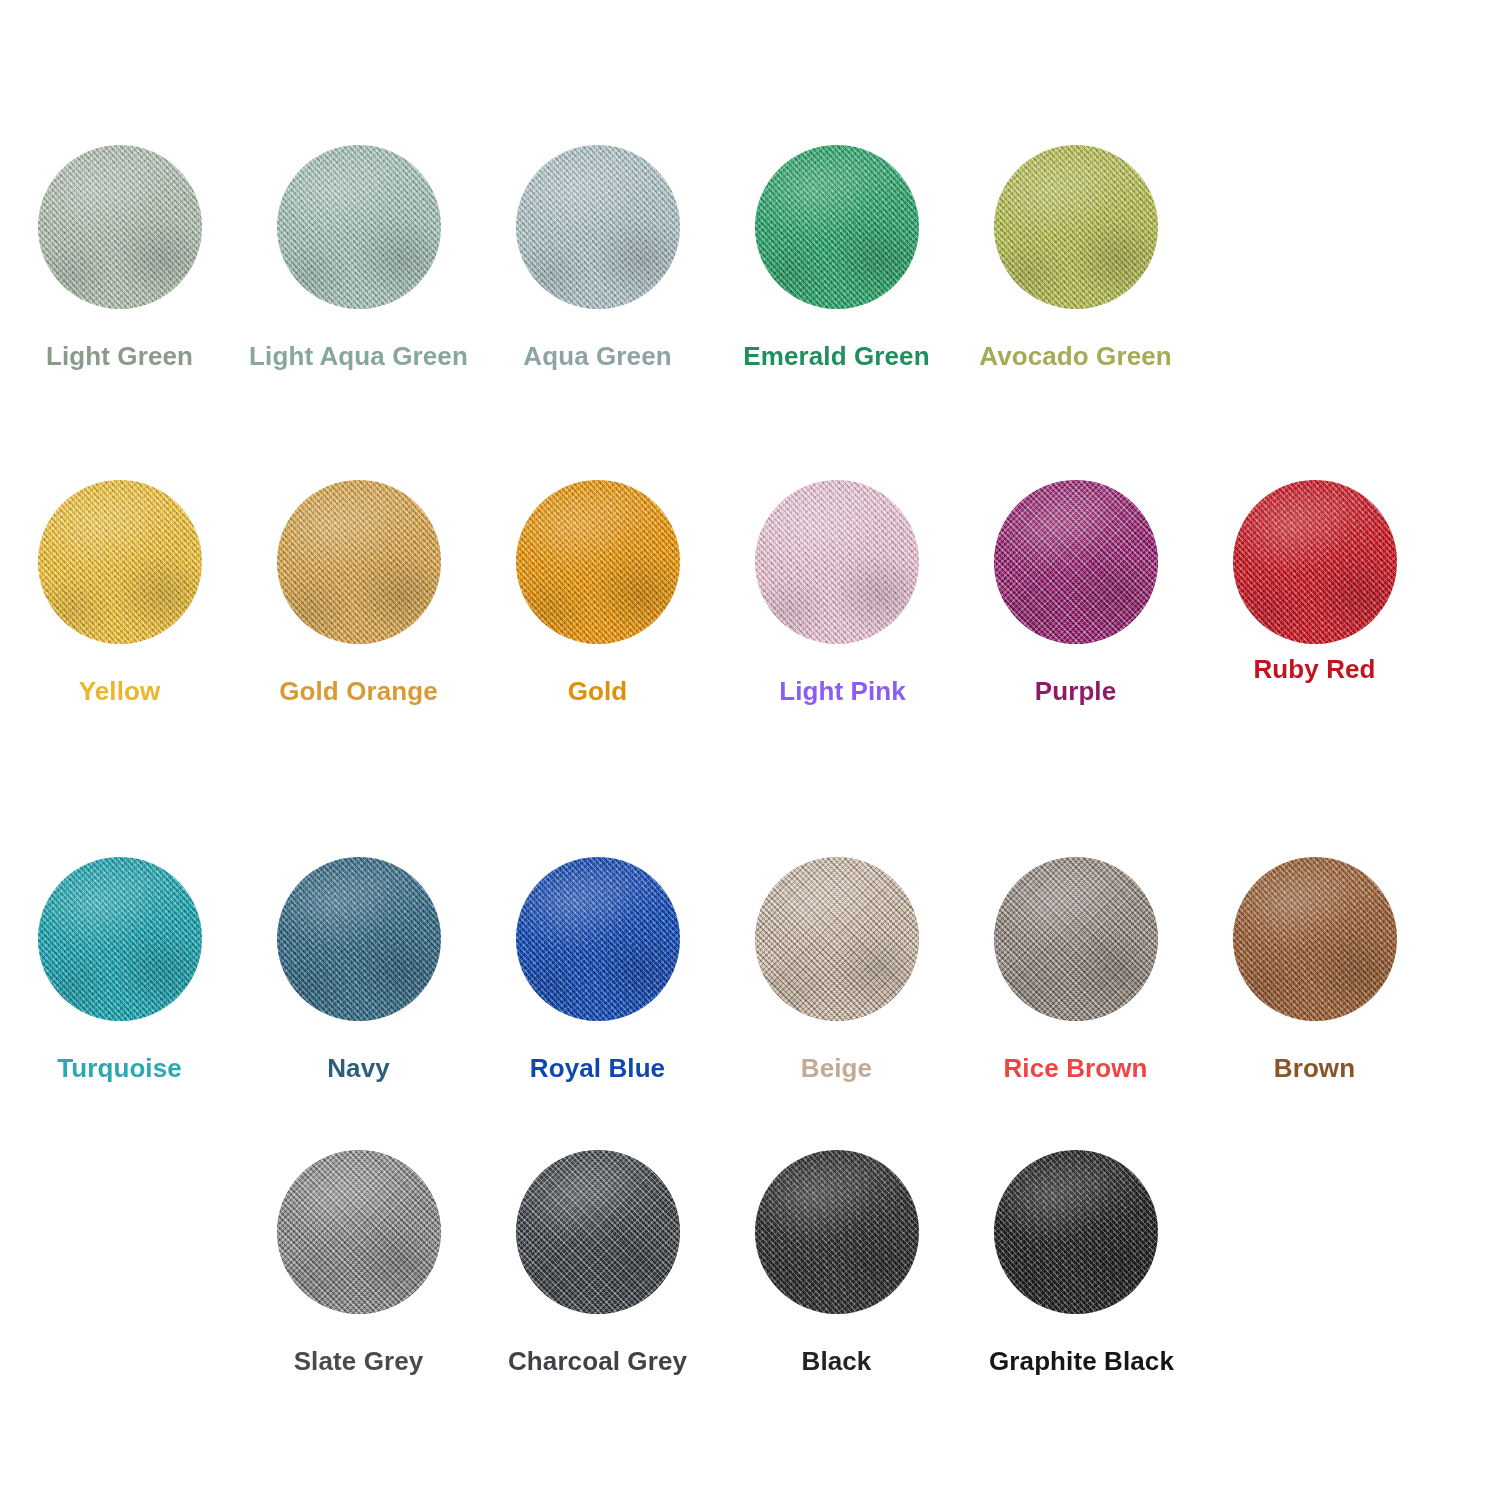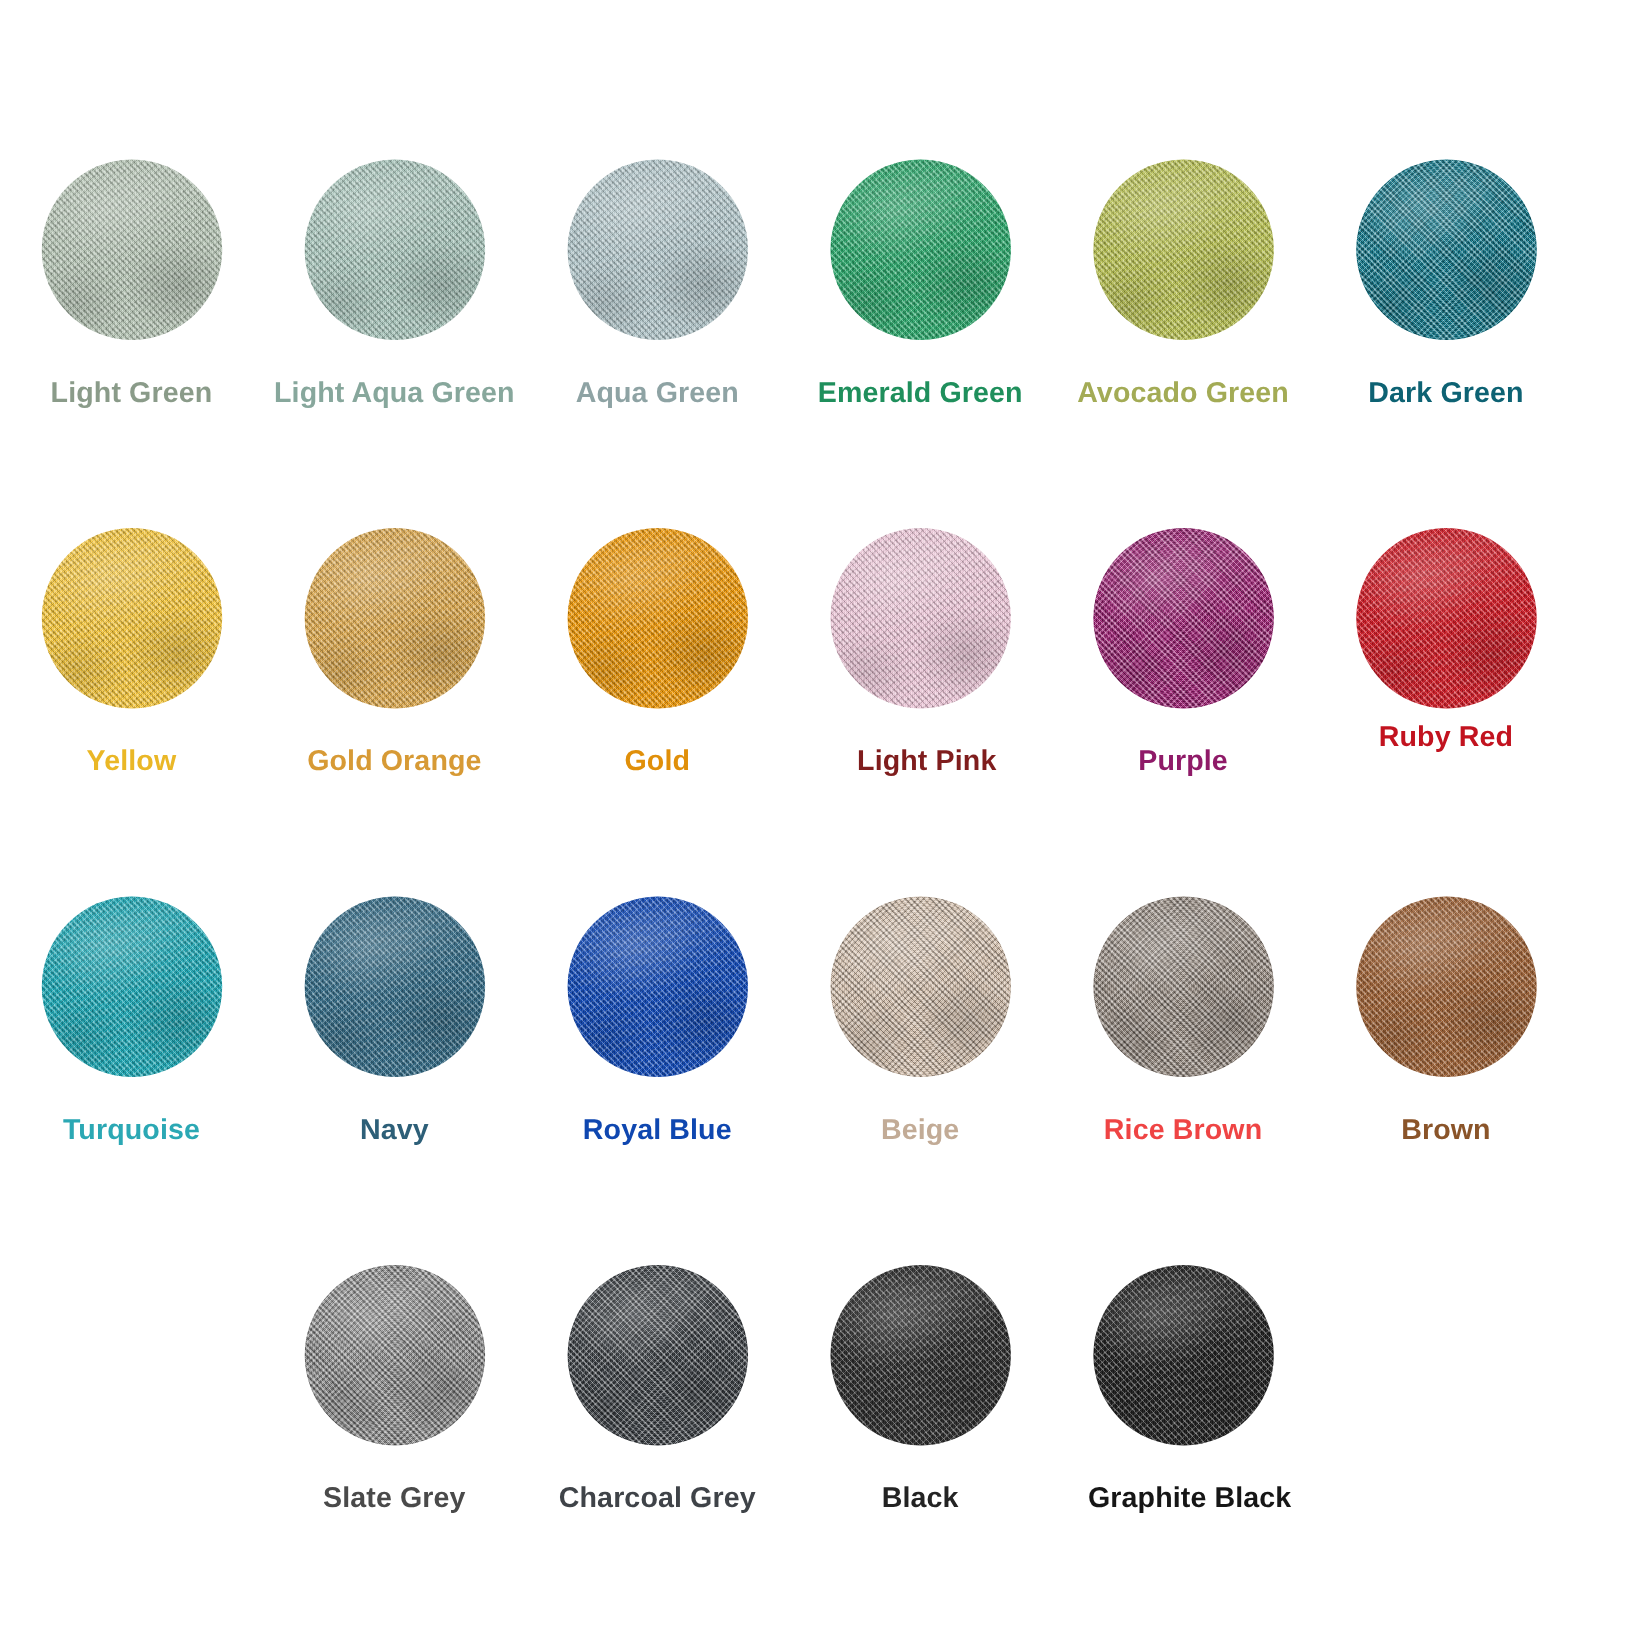--- a/index.html
+++ b/index.html
@@ -141,52 +141,48 @@
         <div class="swatch-label" style="color: rgb(142, 163, 164);">Aqua Green</div>
       </div>
       <div class="swatch-cell">
         <div class="swatch-disc" title="Emerald Green" style="background-color: rgb(44, 168, 108);"></div>
         <div class="swatch-label" style="color: rgb(31, 143, 92);">Emerald Green</div>
       </div>
       <div class="swatch-cell">
         <div class="swatch-disc" title="Avocado Green" style="background-color: rgb(185, 194, 84);"></div>
         <div class="swatch-label" style="color: rgb(163, 171, 85); text-align: right;">Avocado Green</div>
       </div>
-      <div class="swatch-cell">
-        <div class="swatch-disc texture-nub" title="Dark Green" style="background-color: rgb(16, 122, 141);"></div>
-        <div class="swatch-label" style="color: rgb(13, 98, 115);">Dark Green</div>
-      </div>
     </div>
     <div class="swatch-row" style="top: 480px;">
       <div class="swatch-cell">
         <div class="swatch-disc" title="Yellow" style="background-color: rgb(245, 198, 60);"></div>
         <div class="swatch-label" style="color: rgb(234, 183, 38);">Yellow</div>
       </div>
       <div class="swatch-cell">
         <div class="swatch-disc" title="Gold Orange" style="background-color: rgb(221, 169, 79);"></div>
         <div class="swatch-label" style="color: rgb(215, 154, 53);">Gold Orange</div>
       </div>
       <div class="swatch-cell">
         <div class="swatch-disc" title="Gold" style="background-color: rgb(240, 154, 10);"></div>
         <div class="swatch-label" style="color: rgb(224, 143, 9);">Gold</div>
       </div>
       <div class="swatch-cell">
         <div class="swatch-disc" title="Light Pink" style="background-color: rgb(240, 202, 219);"></div>
-        <div class="swatch-label" style="color: #7f1d1d; margin-left: 12px;">Light Pink</div>
+        <div class="swatch-label" style="color: #8b5cf6; margin-left: 12px;">Light Pink</div>
       </div>
       <div class="swatch-cell">
         <div class="swatch-disc texture-nub" title="Purple" style="background-color: rgb(160, 31, 117);"></div>
         <div class="swatch-label" style="color: rgb(143, 26, 104);">Purple</div>
       </div>
       <div class="swatch-cell">
         <div class="swatch-disc" title="Ruby Red" style="background-color: rgb(208, 24, 35);"></div>
         <div class="swatch-label" style="color: rgb(194, 19, 31); margin-top: 12px;">Ruby Red</div>
       </div>
     </div>
-    <div class="swatch-row" style="top: 815px;">
+    <div class="swatch-row" style="top: 857px;">
       <div class="swatch-cell">
         <div class="swatch-disc" title="Turquoise" style="background-color: rgb(27, 167, 180);"></div>
         <div class="swatch-label" style="color: rgb(43, 168, 180);">Turquoise</div>
       </div>
       <div class="swatch-cell">
         <div class="swatch-disc" title="Navy" style="background-color: rgb(51, 107, 134);"></div>
         <div class="swatch-label" style="color: rgb(45, 95, 120);">Navy</div>
       </div>
       <div class="swatch-cell">
         <div class="swatch-disc" title="Royal Blue" style="background-color: rgb(16, 73, 184);"></div>

